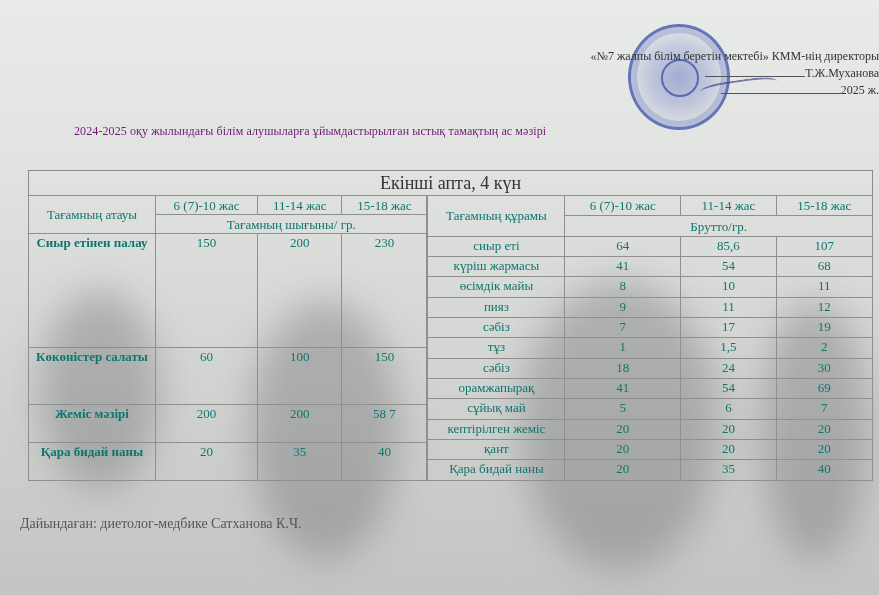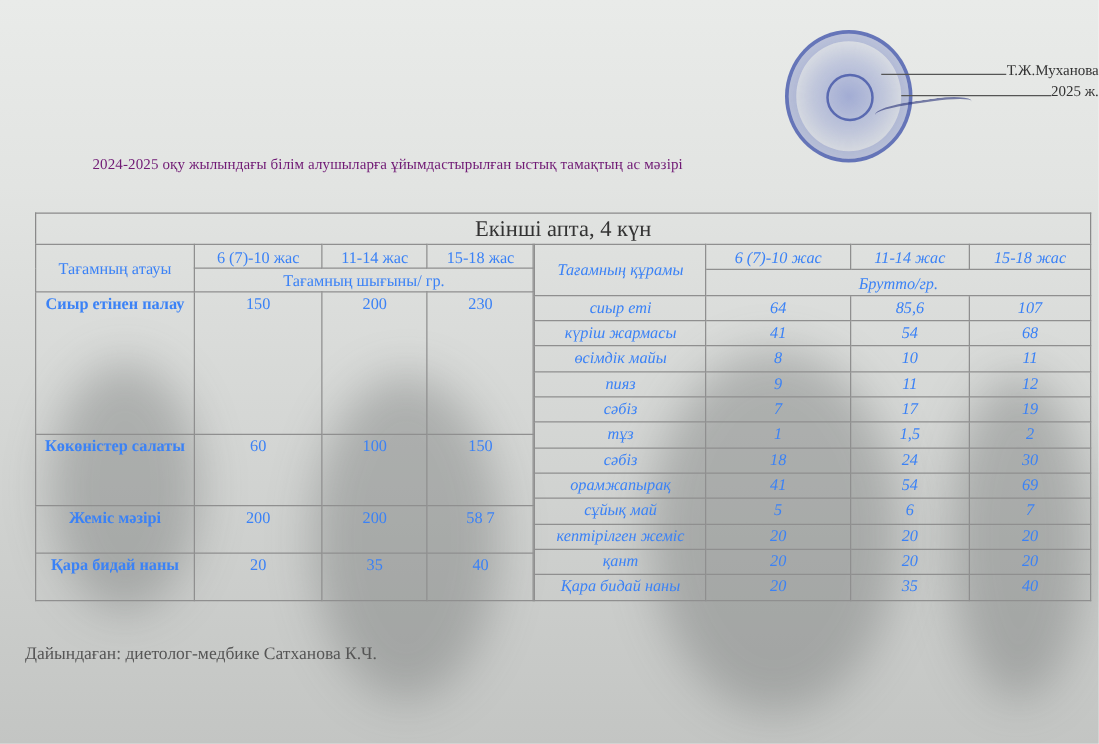--- a/index.html
+++ b/index.html
@@ -17,43 +17,44 @@
     position:absolute; left:628px; top:24px; width:96px; height:100px; border-radius:50%;
     border:3px solid rgba(60,80,170,0.75); box-shadow: inset 0 0 0 6px rgba(70,90,180,0.25);
     background: radial-gradient(circle, rgba(80,100,190,0.45) 0%, rgba(80,100,190,0.25) 40%, rgba(80,100,190,0.05) 70%);
   }
   .stamp .inner { position:absolute; left:30px; top:32px; width:34px; height:34px; border-radius:50%; border:2px solid rgba(50,70,160,0.7); }
   .signature { position:absolute; left:700px; top:80px; width:78px; height:14px; border-top:2px solid rgba(40,50,120,0.6); transform:rotate(-8deg); border-radius:40%; }
   .title { position:absolute; left:74px; top:124px; font-size:12px; color:#701a75; letter-spacing:0.1px; }
   .sheet { position:absolute; left:28px; top:170px; width:845px; }
   .week { border:1px solid #8a8a8a; border-bottom:none; text-align:center; font-size:18px; height:24px; line-height:24px; color:#333; }
   .tables { display:flex; }
-  table { border-collapse:collapse; font-size:13px; color:#3b82f6; }
+  table { border-collapse:collapse; font-size:13px; color:#0f766e; }
   td { border:1px solid #8f8f8f; text-align:center; padding:0 2px; height:18px; line-height:17px; vertical-align:top; }
   .left td.dish { font-weight:bold; width:122px; }
   .left { width:424px; }
-  .right { width:473px;font-style:italic; }
+  .right { width:473px; }
   .right td.ing { width:132px; }
   .hdr td { vertical-align:middle; }
   .footer { position:absolute; left:20px; top:516px; font-size:14px; color:#555; }
 </style>
 </head>
 <body>
 
 <div class="smudge" style="left:40px;top:290px;width:120px;height:200px;"></div>
 <div class="smudge" style="left:250px;top:300px;width:150px;height:260px;"></div>
 <div class="smudge" style="left:520px;top:280px;width:200px;height:290px;"></div>
 <div class="smudge" style="left:760px;top:300px;width:110px;height:260px;"></div>
 
 <div class="stamp">
     <div class="inner"></div>
   </div>
 <div class="signature"></div>
 
 <div class="approval">
+  <div>«№7 жалпы білім беретін мектебі» КММ-нің директоры</div>
   <div><span class="line" style="width:100px;"></span><span>Т.Ж.Муханова</span></div>
   <div><span class="line" style="width:120px;"></span><span>2025 ж.</span></div>
 </div>
 
 <div class="title">2024-2025 оқу жылындағы  білім алушыларға ұйымдастырылған ыстық тамақтың ас мәзірі</div>
 
 <div class="sheet">
   <div class="week">Екінші апта, 4 күн</div>
   <div class="tables">
     <table class="left">

